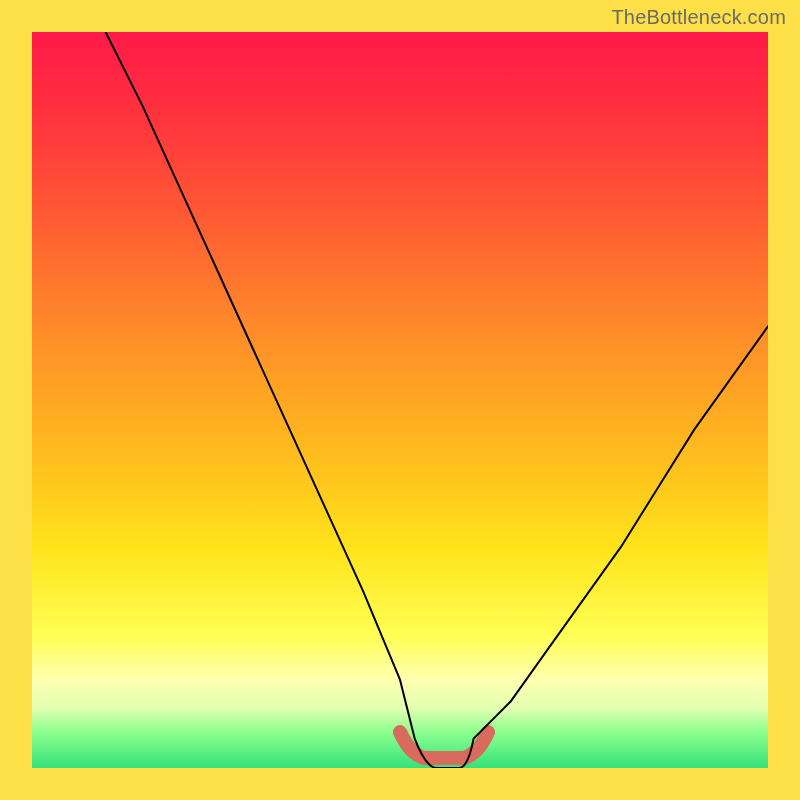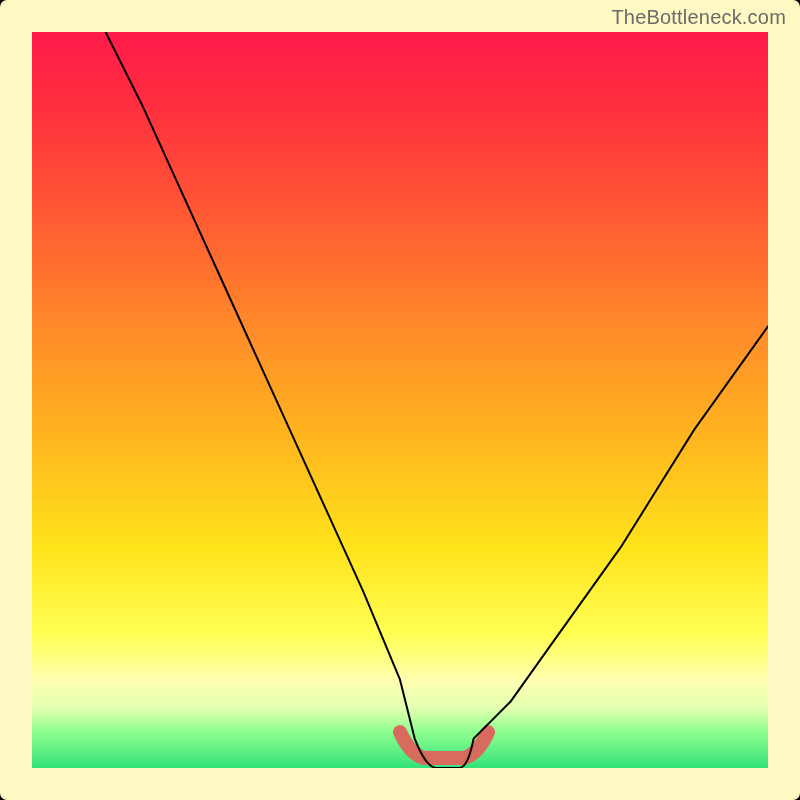--- a/index.html
+++ b/index.html
@@ -8,22 +8,21 @@
     width: 800px;
     height: 800px;
     overflow: hidden;
     background: #000;
     font-family: Arial, Helvetica, sans-serif;
   }
   .frame {
     position: relative;
     width: 800px;
     height: 800px;
-    background: #fef9c3;
-    border-radius: 7px;
+    background: #fde047;
   }
   .plot-area {
     position: absolute;
     left: 32px;
     top: 32px;
     width: 736px;
     height: 736px;
     overflow: hidden;
   }
   .gradient-bg {

